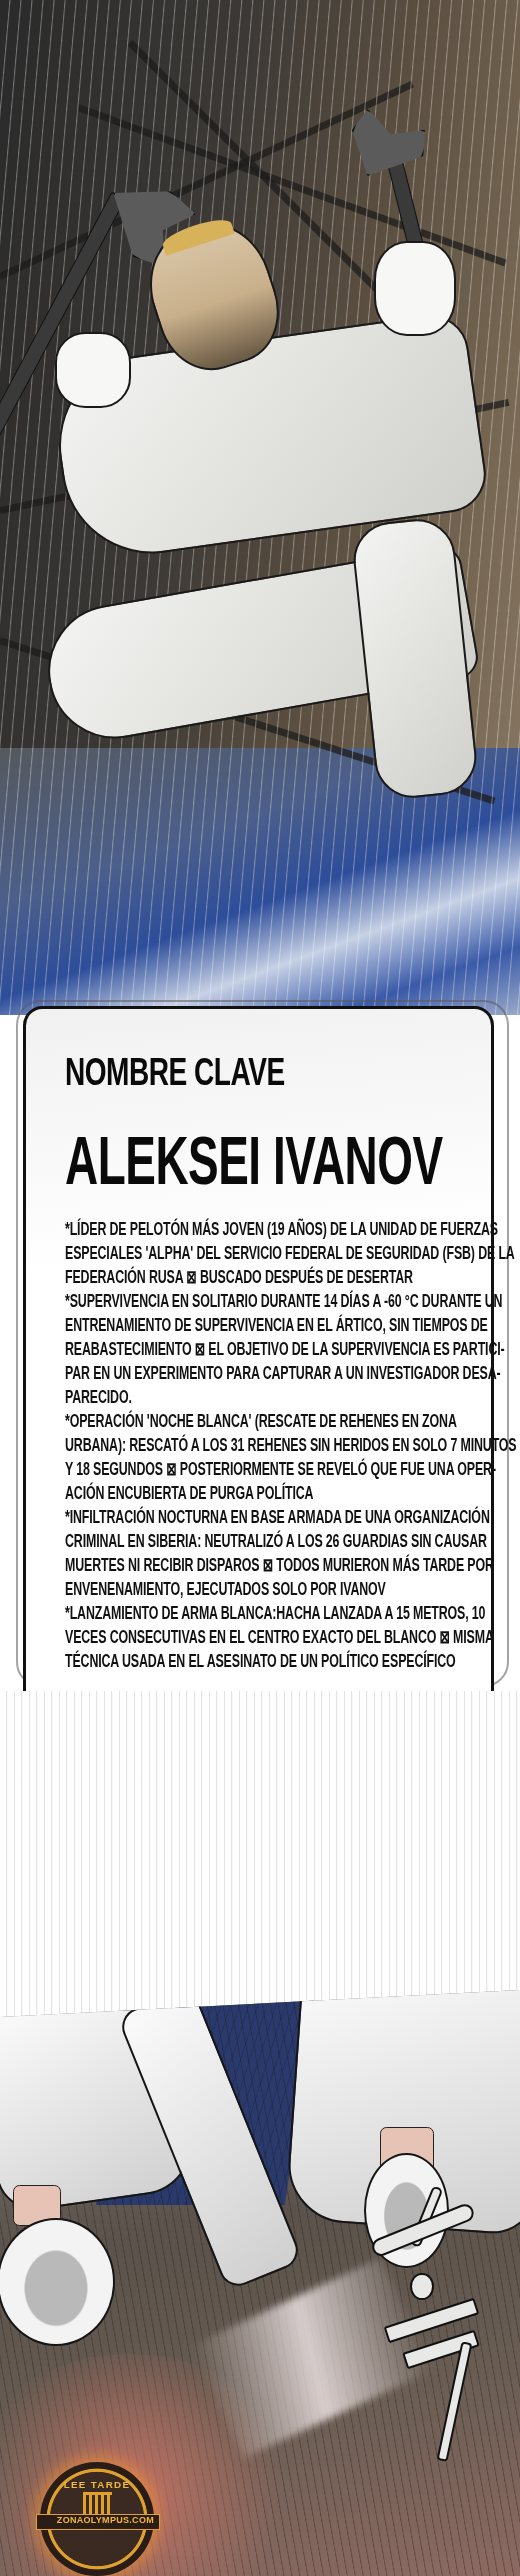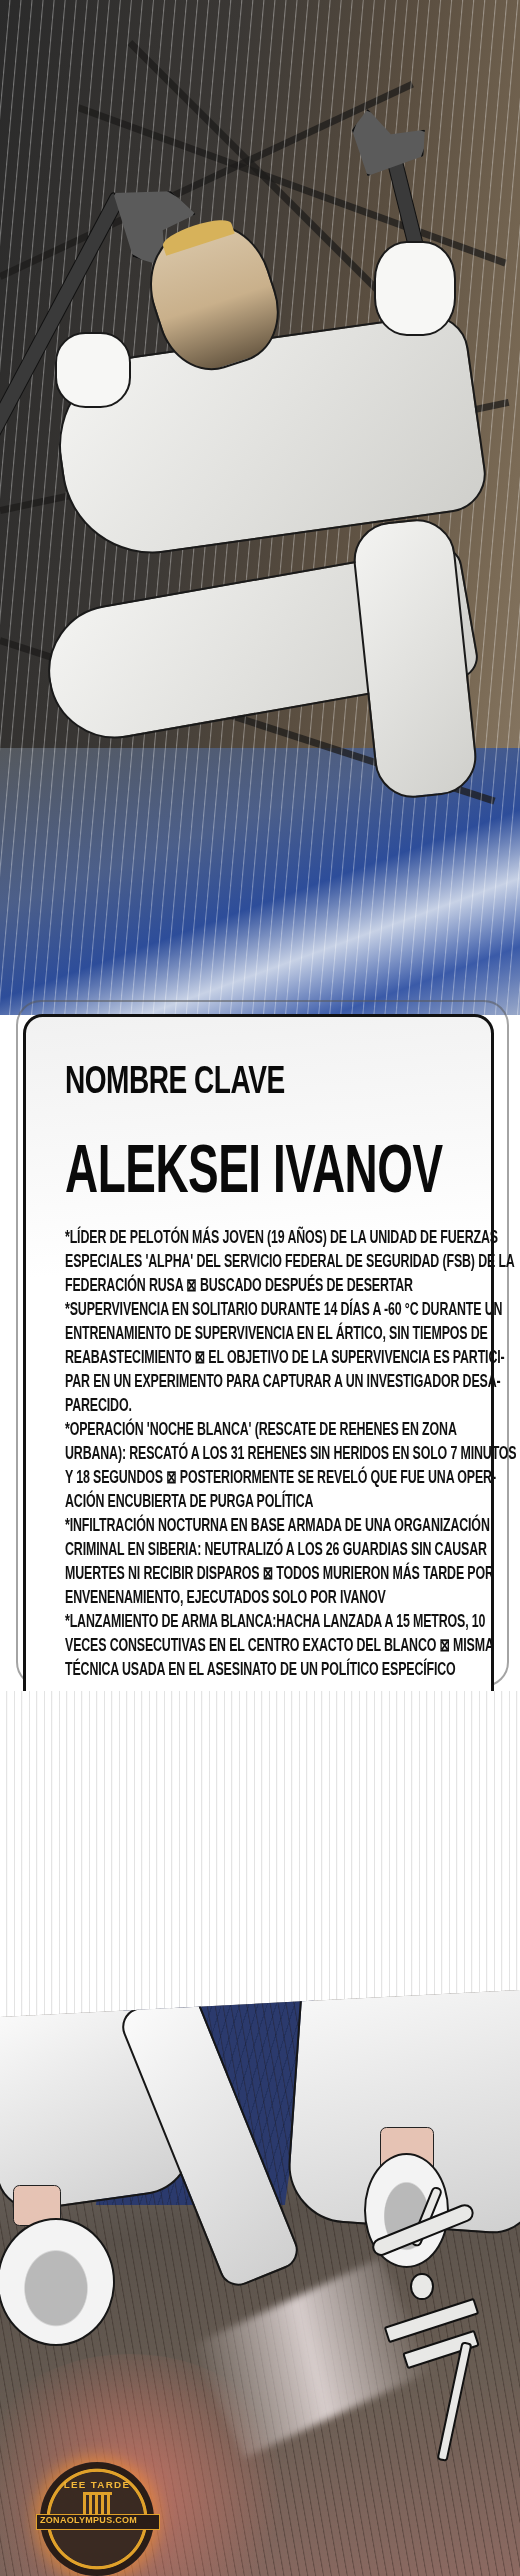--- a/index.html
+++ b/index.html
@@ -26,21 +26,21 @@
   .head .hair { position:absolute; left:26px; top:-2.6px; width:72px; height:19.5px; border-radius:50% 50% 0 0; background:#d7b25a; }
   .axe-handle { position:absolute; width:14.3px; background:#3a3a3a; border:1.3px solid #111; border-radius:3.9px; transform-origin:top center; }
   .axe-head { position:absolute; background:#5b5b5b; border:2px solid #111; clip-path:polygon(0 40%, 60% 0, 100% 10%, 75% 50%, 100% 90%, 60% 100%); }
   .glove { position:absolute; background:#f7f7f5; border:2px solid #1a1a1a; border-radius:40%; }
 
   
   #panel-wrap { top:995px; height:696px; }
   .panel-shadow { position:absolute; left:15.6px; top:5.2px; width:489px; height:683px; border-radius:25px;
                   border:2px solid rgba(90,90,90,0.55); }
   .panel { position:absolute; left:23.4px; top:11px; width:471px; height:839px; border-radius:19.5px; border:3.3px solid #111;
-           background:linear-gradient(175deg,#f1f1f1 0%, #fafafa 20%, #ffffff 30%, #ffffff 100%); box-sizing:border-box;margin-top:8px; }
+           background:linear-gradient(175deg,#f1f1f1 0%, #fafafa 20%, #ffffff 30%, #ffffff 100%); box-sizing:border-box; }
   .label-small { position:absolute; left:39px; top:43px; font-size:39px; font-weight:bold; letter-spacing:-0.7px;
                  transform:scaleX(0.72); transform-origin:left top; color:#0a0a0a; line-height:1; }
   .label-big { position:absolute; left:39px; top:117px; font-size:68px; font-weight:bold; letter-spacing:-0.7px;
                transform:scaleX(0.675); transform-origin:left top; color:#0a0a0a; line-height:1; white-space:nowrap; }
   .body-text { position:absolute; left:39px; top:208px; width:585px; transform:scaleX(0.705); transform-origin:left top; }
   .body-line { font-size:17.6px; font-weight:bold; line-height:24px; color:#111; white-space:nowrap; letter-spacing:-0.2px; }
 
   
   #gap { top:1691px; height:338px;
     background: repeating-linear-gradient(90deg, #ffffff 0px, #ffffff 5.9px, #e4e4e4 6.5px, #ffffff 7.8px, #ffffff 13.7px, #d8d8d8 14.3px, #ffffff 15px); }
@@ -62,21 +62,21 @@
   
   #sfx { position:absolute; left:0; top:0; }
   .sfx-stroke { position:absolute; background:#e8e8e6; border:2px solid #111; }
 
   
   #logo { position:absolute; left:40px; top:2462px; width:114px; height:114px; border-radius:50%;
           background:radial-gradient(circle, #3a2a22 0 58%, #e0a12a 59% 62%, #2a1d17 63% 80%, #f1b433 81% 90%, rgba(255,150,40,0.6) 91% 100%);
           box-shadow:0 0 15.6px 5.2px rgba(255,150,40,0.55); }
   .logo-top { position:absolute; left:0; top:17px; width:114px; text-align:center; font-size:9.8px; font-weight:bold; color:#f3b83a; letter-spacing:1.3px; }
   .logo-band { position:absolute; left:-3.9px; top:52px; width:122px; height:14.3px; background:#2a1d17; border:1.3px solid #e0a12a; }
-  .logo-name { position:absolute; left:0; top:53px; width:114px; text-align:left; font-size:9px; font-weight:bold; color:#f3b83a; letter-spacing:0.3px; }
+  .logo-name { position:absolute; left:0; top:53px; width:114px; text-align:right; font-size:9px; font-weight:bold; color:#f3b83a; letter-spacing:0.3px; }
   .logo-temple { position:absolute; left:43px; top:30px; width:29px; height:19.5px;
                  background:repeating-linear-gradient(90deg,#e0a12a 0 3.3px, transparent 3.3px 5.9px); border-top:3.9px solid #e0a12a; border-bottom:2.6px solid #e0a12a; }
 </style>
 </head>
 <body>
 
 <div class="layer" id="top-art">
   <div class="blue-zone"></div>
 
   <div class="rafter" style="left:78px;top:104px;width:455px;transform:rotate(20deg);"></div>

